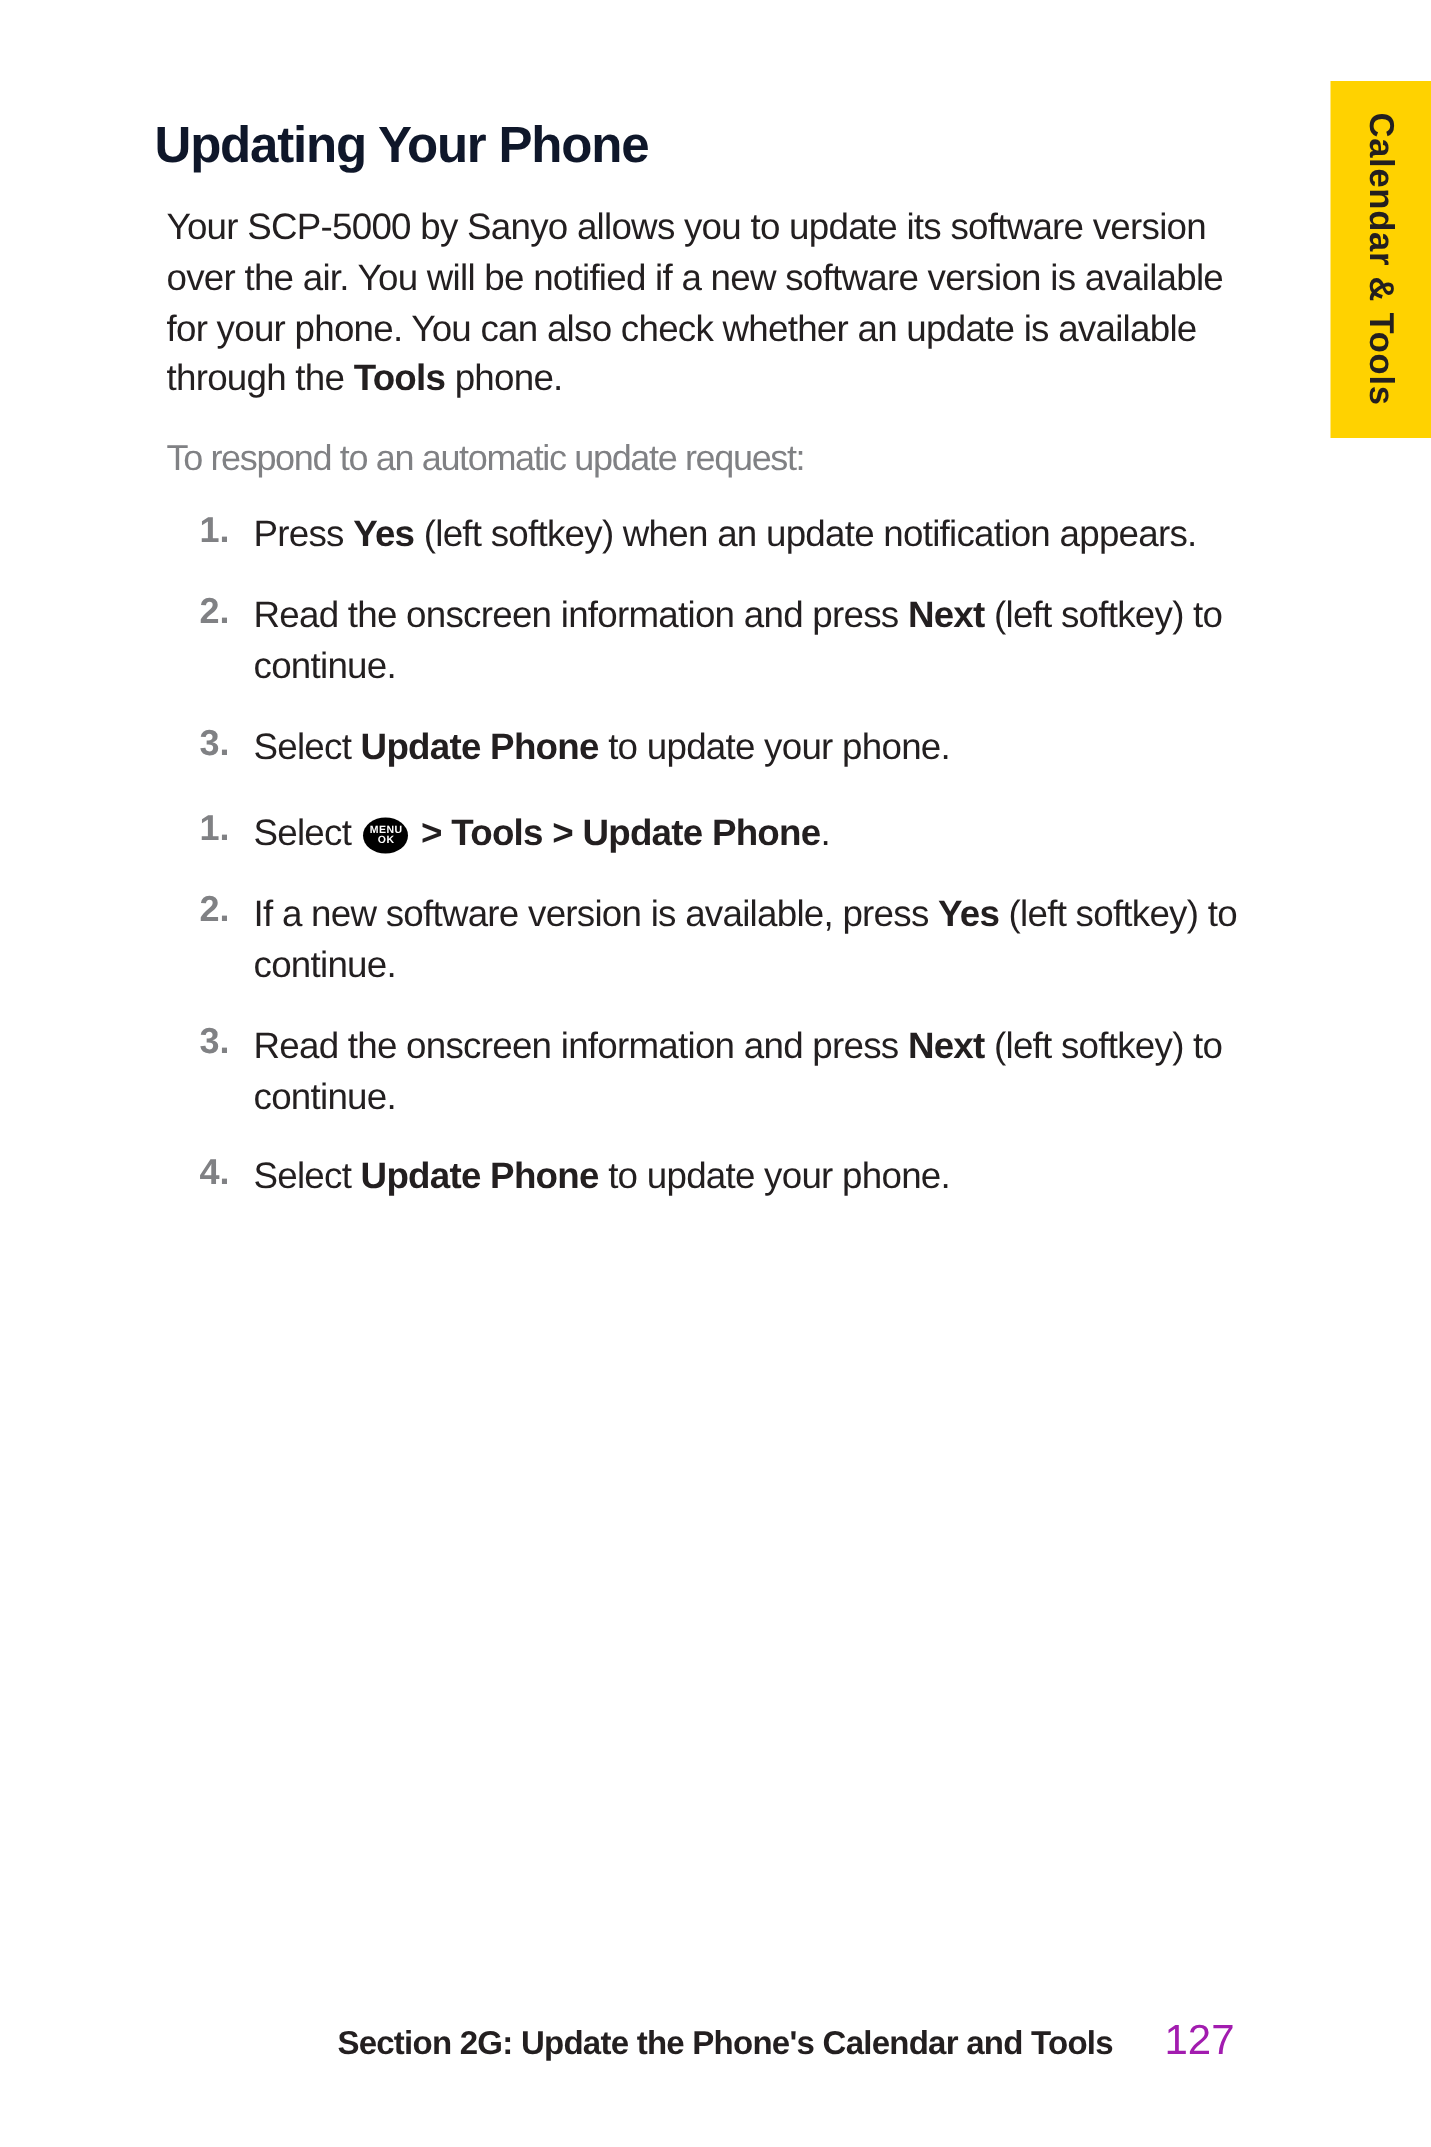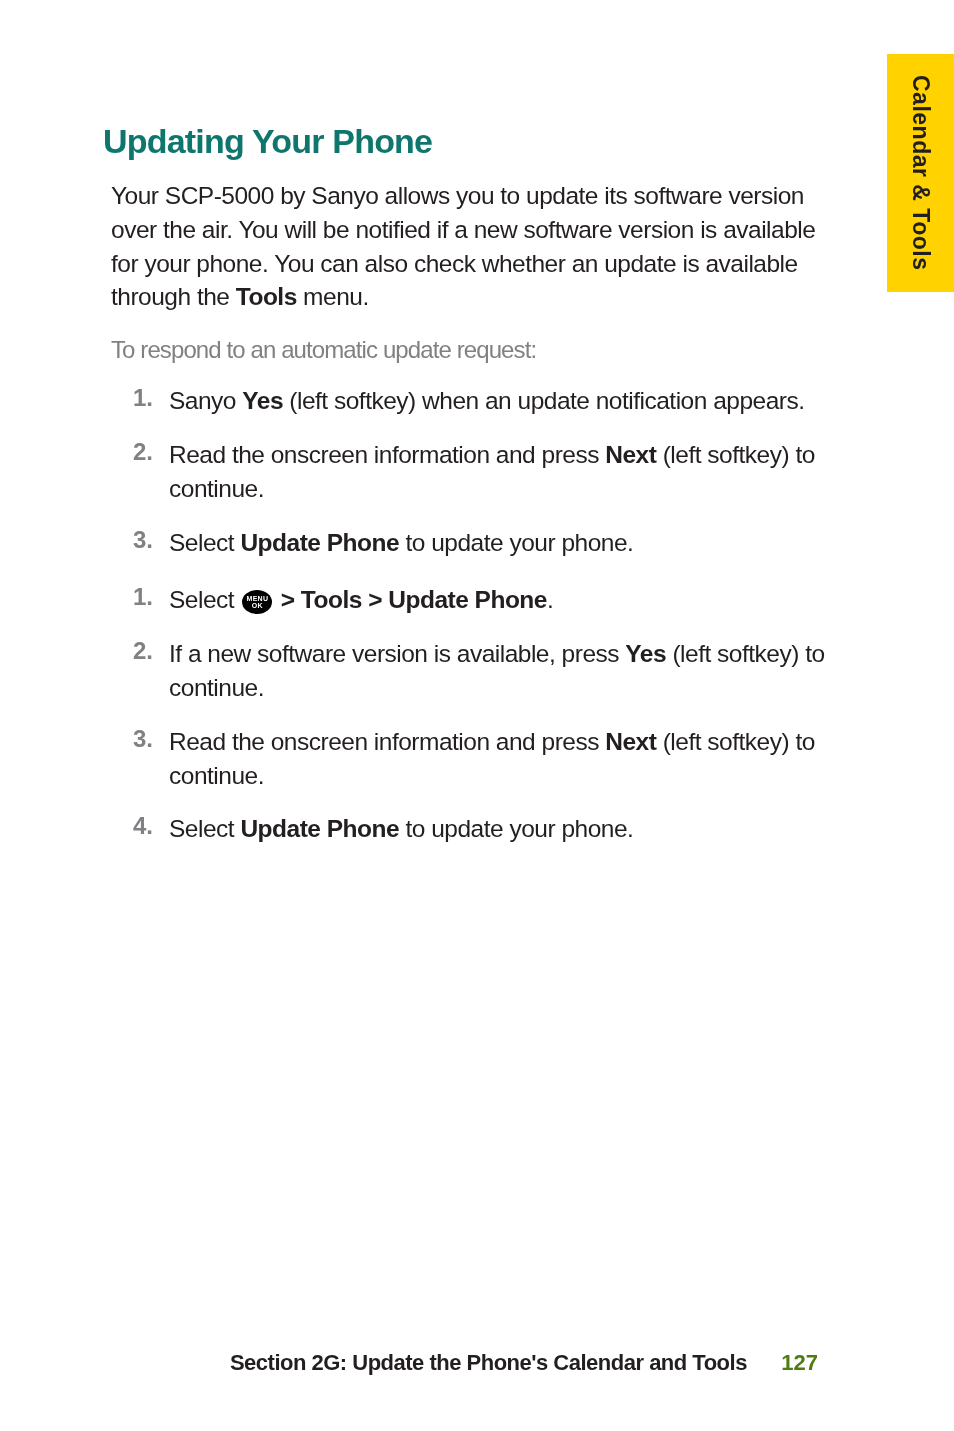--- a/index.html
+++ b/index.html
@@ -35,24 +35,23 @@
     }
     .content {
       position: absolute;
       top: 78px;
       left: 103px;
       width: 733px;
     }
     .heading {
       font-size: 34px;
       font-weight: bold;
-      color: #0f766e;
+      color: #0f172a;
       letter-spacing: -0.8px;
       margin-bottom: 18px;
-      margin-top: 44px;
     }
     .intro {
       font-size: 24.5px;
       line-height: 1.38;
       color: #231f20;
       letter-spacing: -0.5px;
       margin-left: 8px;
       margin-bottom: 22px;
     }
     .subhead {
@@ -115,47 +114,47 @@
       text-align: center;
       padding-left: 94px;
     }
     .footer-text {
       font-size: 22px;
       font-weight: bold;
       color: #231f20;
       letter-spacing: -0.5px;
     }
     .page-num {
-      font-size: 22px;
-      font-weight: bold;
-      color: #4d7c0f;
+      font-size: 28px;
+      font-weight: normal;
+      color: #a21caf;
       margin-left: 30px;
     }
   </style>
 </head>
 <body>
 
 <div class="side-tab">
   <span class="side-tab-text">Calendar &amp; Tools</span>
 </div>
 
 <div class="content">
   <h1 class="heading">Updating Your Phone</h1>
 
   <p class="intro">
-    <span>Your SCP-5000 by Sanyo allows you to update its software version over the air. You will be notified if a new software version is available for your phone. You can also check whether an update is available through the </span><b>Tools</b><span> menu.</span>
+    <span>Your SCP-5000 by Sanyo allows you to update its software version over the air. You will be notified if a new software version is available for your phone. You can also check whether an update is available through the </span><b>Tools</b><span> phone.</span>
   </p>
 
   <p class="subhead">To respond to an automatic update request:</p>
 
   <div class="list">
     <div class="list-item">
       <span class="num">1.</span>
       <span class="item-text">
-        <span>Sanyo </span><b>Yes</b><span> (left softkey) when an update notification appears.</span>
+        <span>Press </span><b>Yes</b><span> (left softkey) when an update notification appears.</span>
       </span>
     </div>
     <div class="list-item">
       <span class="num">2.</span>
       <span class="item-text">
         <span>Read the onscreen information and press </span><b>Next</b><span> (left softkey) to continue.</span>
       </span>
     </div>
     <div class="list-item">
       <span class="num">3.</span>

